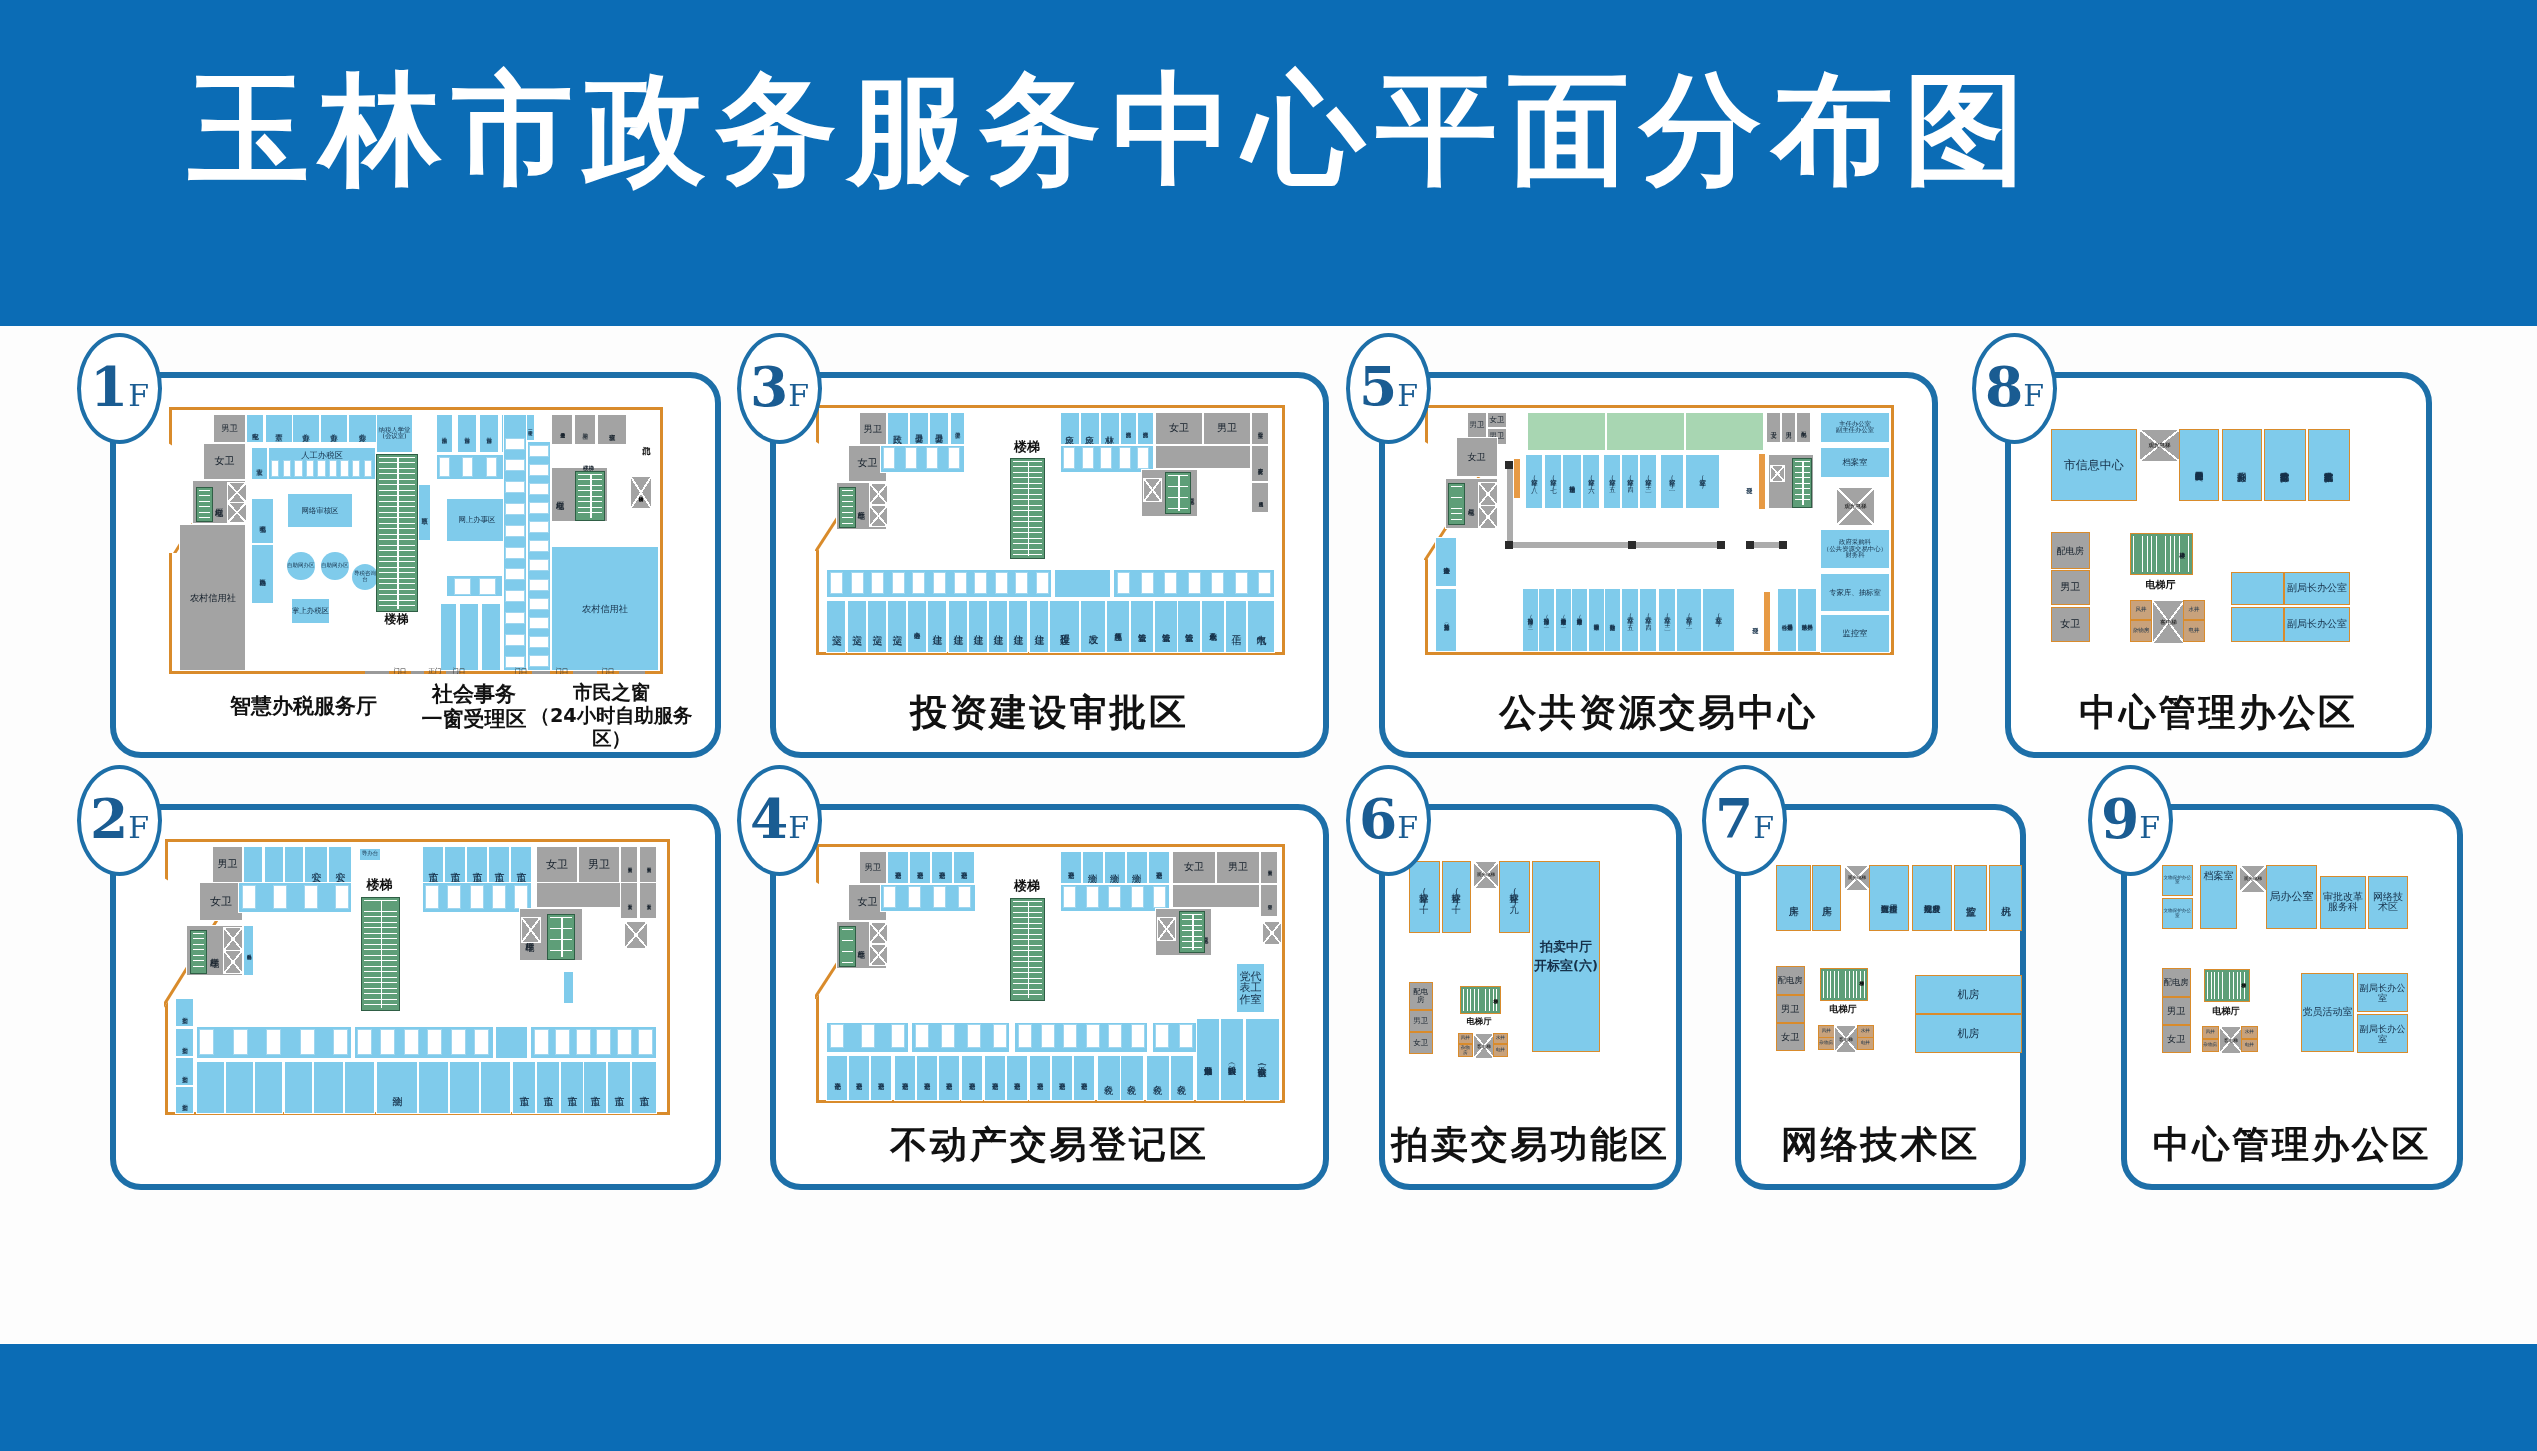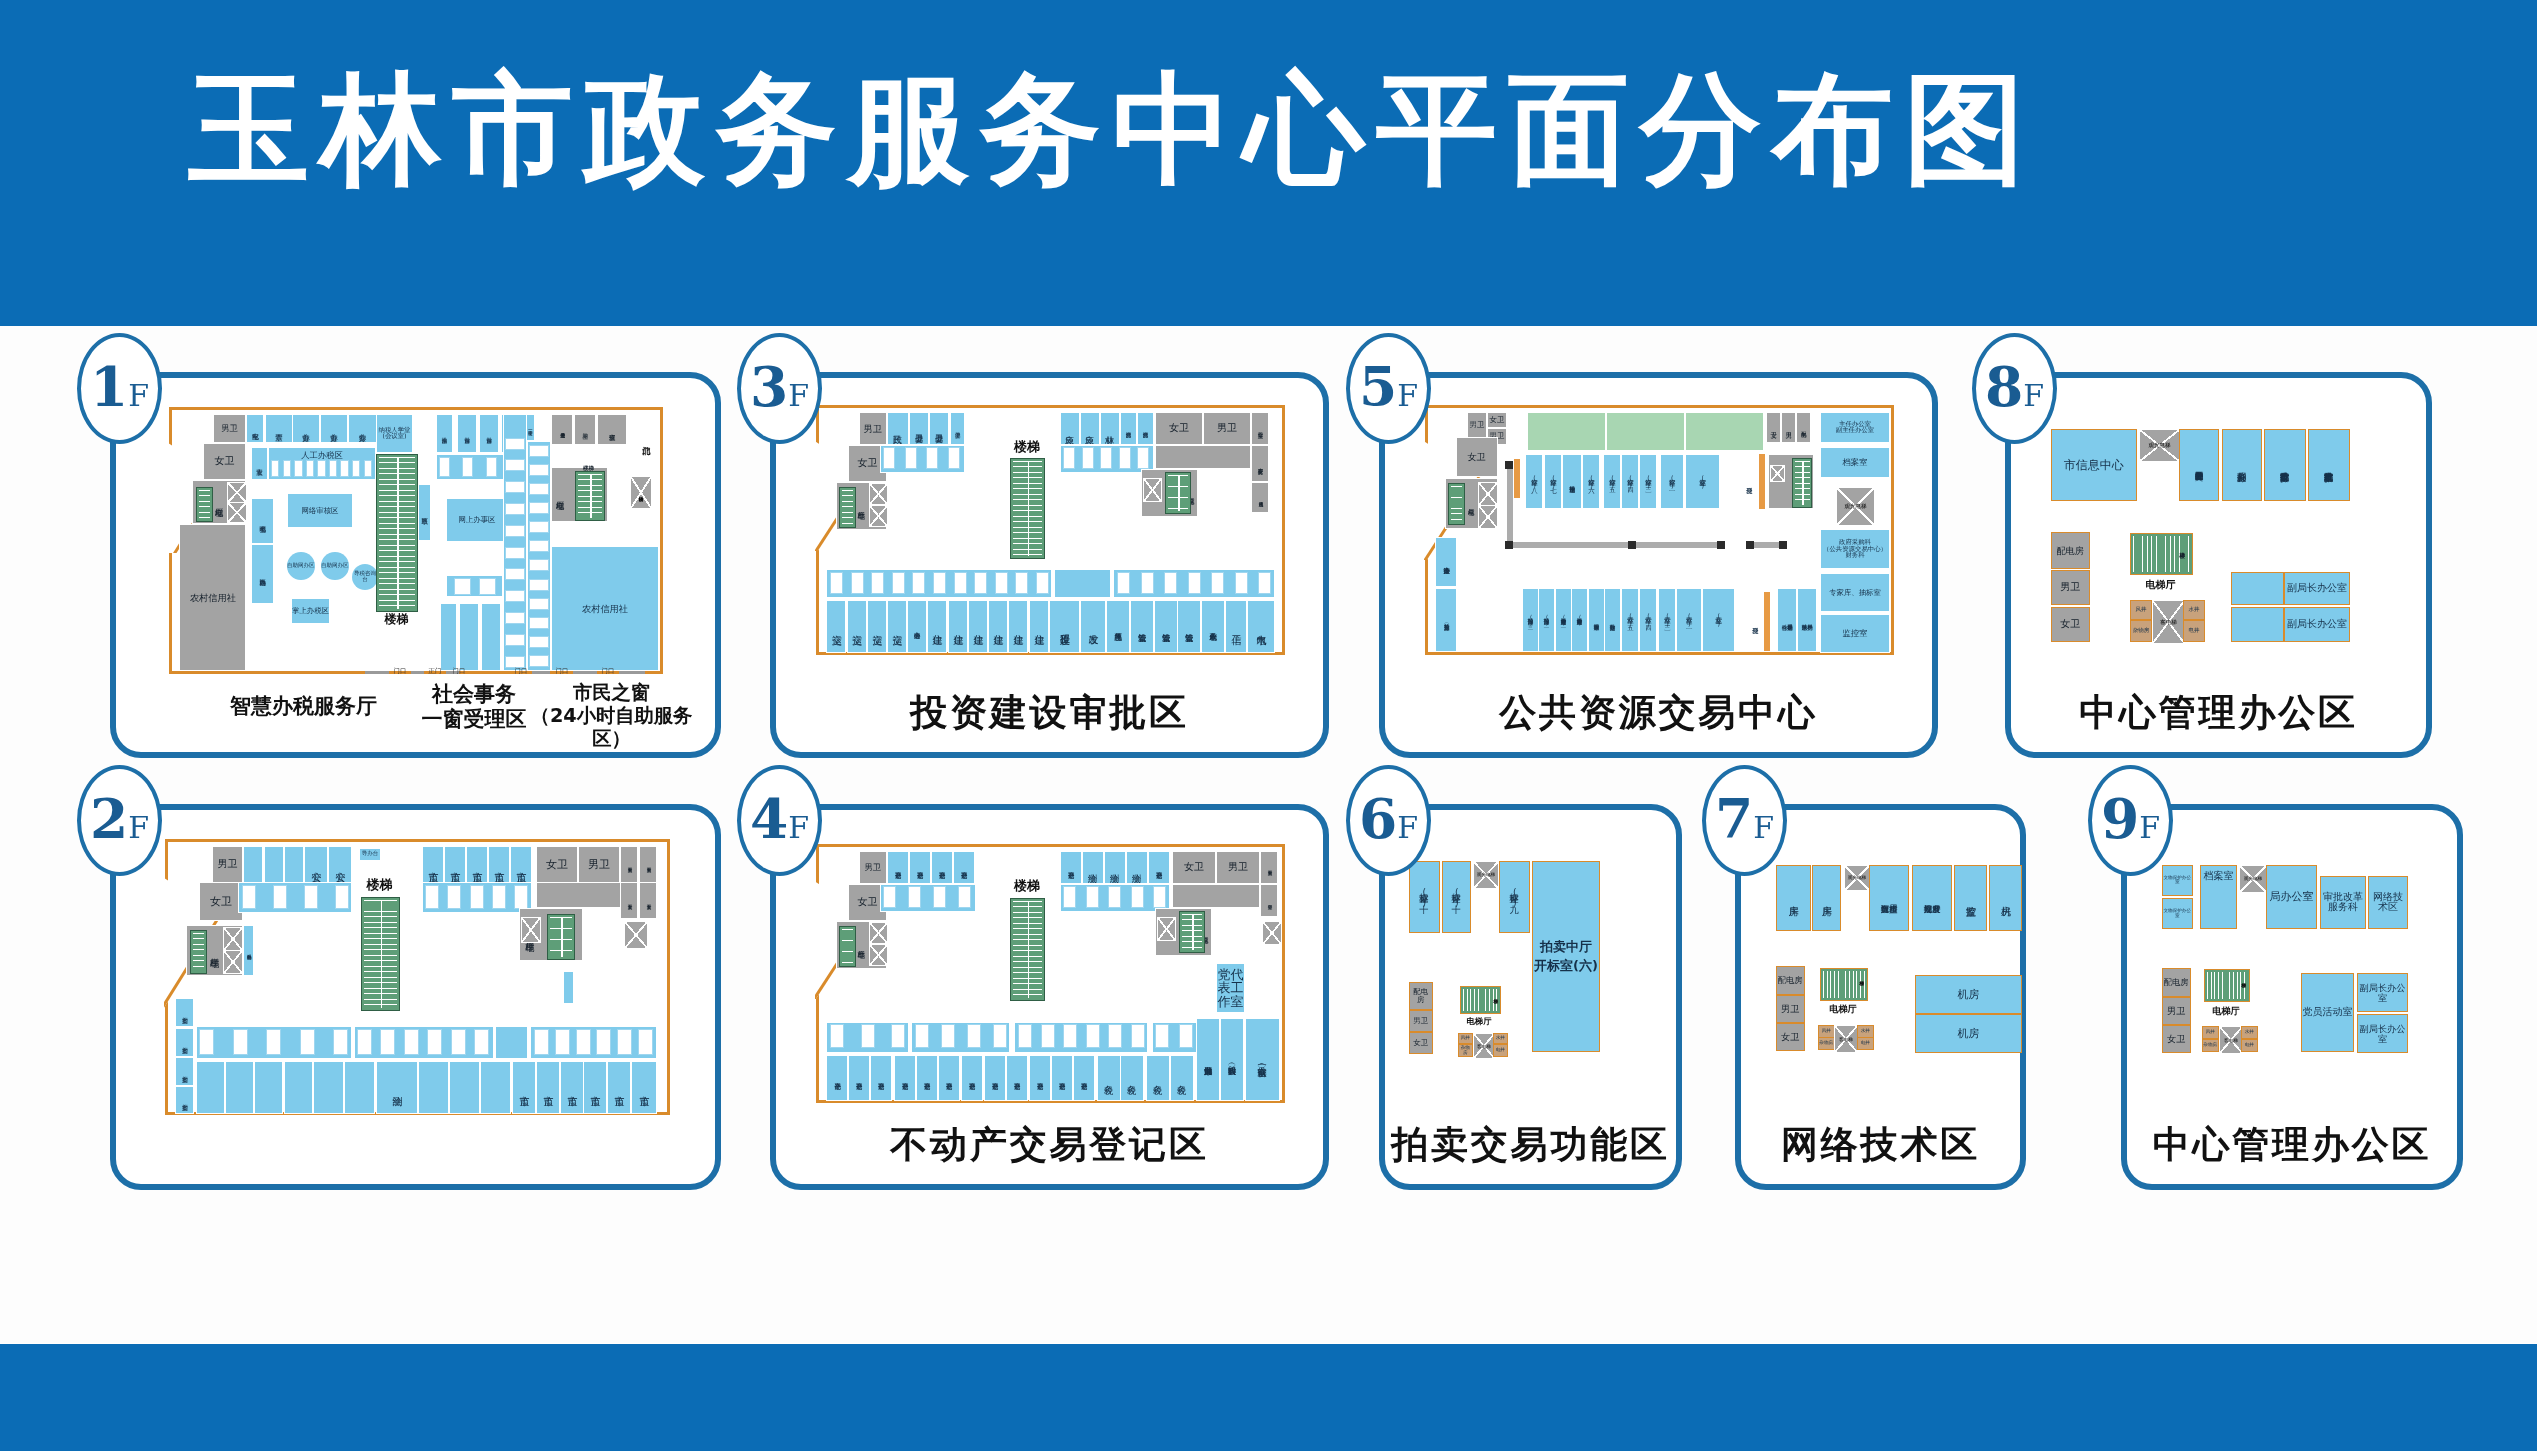--- a/index.html
+++ b/index.html
@@ -929,21 +929,21 @@
         </div>
       <div class="rm gray" style="left:336px;top:61px;width:57px;height:48px;font-size:6.4px;justify-content:flex-end;padding-right:2.8px;">
           <span class="vt">电梯厅</span>
         </div>
       <div class="stair" style="position:absolute;left:360px;top:64px;width:24px;height:40px;">
           <div class="lines"></div>
           <div class="mid"></div>
         </div>
       <div class="xbox" style="position:absolute;left:338px;top:70px;width:16.5px;height:22px;"></div>
       <div class="xbox" style="position:absolute;left:443px;top:74px;width:18.4px;height:22px;"></div>
-      <div class="rm blue" style="left:397px;top:116px;width:29px;height:50px;font-size:13px;">党代表工作室</div>
+      <div class="rm blue" style="left:417px;top:116px;width:29px;height:50px;font-size:11px;">党代表工作室</div>
 
       <div class="rm blue" style="left:7.4px;top:175px;width:83px;height:31px;"></div>
       <div class="ctr-row" style="left:11px;top:178px;width:75px;height:22px;justify-content:space-between;">
         <div class="seat" style="width:12px;height:22px;"></div>
           <div class="seat" style="width:12px;height:22px;"></div>
         <div class="seat" style="width:12px;height:22px;"></div>
       </div>
       <div class="rm blue" style="left:92px;top:175px;width:99px;height:31px;"></div>
       <div class="ctr-row" style="left:96px;top:178px;width:92px;height:22px;justify-content:space-between;">
         <div class="seat" style="width:12px;height:22px;"></div>

